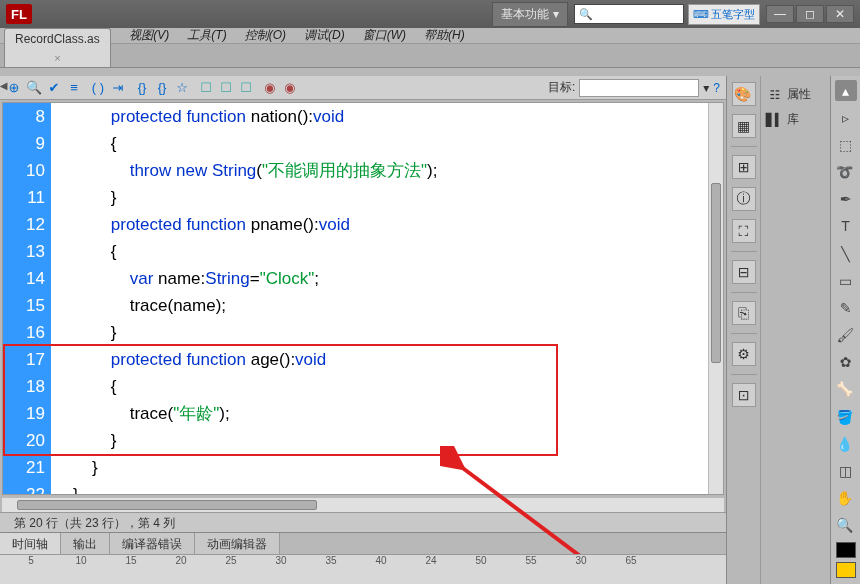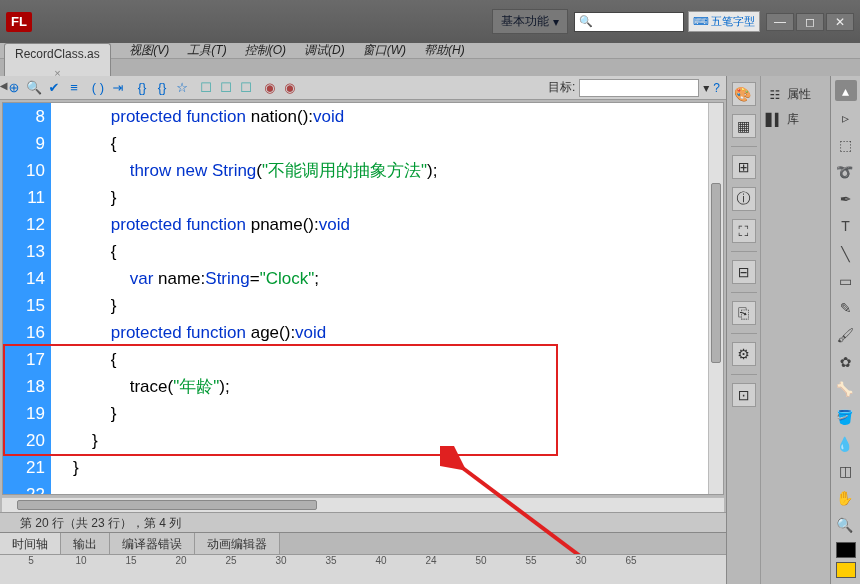--- a/index.html
+++ b/index.html
@@ -1,20 +1,20 @@
 <!DOCTYPE html>
 <html><head>
 <meta charset="utf-8">
 <style>
 * { margin: 0; padding: 0; box-sizing: border-box; font-family: "Microsoft YaHei", sans-serif; }
 body { width: 860px; height: 584px; background: #b8b8b8; overflow: hidden; position: relative; }
-.titlebar { height: 43px; background: linear-gradient(#6a6a6a,#5a5a5a); display: flex; align-items: center; padding: 0 6px; }
+.titlebar { height: 28px; background: linear-gradient(#6a6a6a,#5a5a5a); display: flex; align-items: center; padding: 0 6px; }
 .logo { width: 26px; height: 20px; background: #a00; color: #fff; font-weight: bold; font-size: 13px; display: flex; align-items: center; justify-content: center; border-radius: 2px; }
 .tb-spacer { flex: 1; }
-.tb-dd { background: #787878; color: #0f172a; font-size: 12px; padding: 3px 8px; border: 1px solid #555; display: flex; align-items: center; gap: 4px; margin-right: 6px; }
+.tb-dd { background: #787878; color: #e5e5e5; font-size: 12px; padding: 3px 8px; border: 1px solid #555; display: flex; align-items: center; gap: 4px; margin-right: 6px; }
 .tb-search { width: 110px; height: 20px; background: #fff; border: 1px solid #444; display: flex; align-items: center; padding: 0 4px; margin-right: 4px; }
 .tb-search .mag { color: #888; font-size: 11px; }
 .ime { background: #e8e8e8; color: #0066cc; font-size: 11px; padding: 2px 4px; border: 1px solid #999; margin-right: 6px; display: flex; align-items: center; gap: 2px; }
 .win-btns { display: flex; gap: 2px; }
 .win-btn { width: 28px; height: 18px; background: #787878; border: 1px solid #555; color: #eee; font-size: 12px; display: flex; align-items: center; justify-content: center; }
 .menubar { height: 16px; background: #b8b8b8; display: flex; align-items: center; padding: 0 6px; gap: 2px; border-bottom: 1px solid #9a9a9a; font-style: italic; }
 .menu-item { font-size: 12px; color: #222; padding: 3px 8px; }
 .tabbar { height: 24px; background: #b0b0b0; display: flex; align-items: flex-end; padding: 0 4px; border-bottom: 1px solid #888; }
 .doc-tab { background: #d8d8d8; border: 1px solid #888; border-bottom: none; padding: 3px 10px; font-size: 12px; color: #333; display: flex; align-items: center; gap: 6px; border-radius: 3px 3px 0 0; flex-direction: column; }
 .doc-tab .x { color: #888; font-size: 11px; }
@@ -28,21 +28,21 @@
 .code-area { flex: 1; display: flex; background: #fff; border: 1px solid #999; margin: 2px; position: relative; overflow: hidden; }
 .gutter { width: 48px; background: #3399ff; color: #fff; font-family: Consolas, monospace; font-size: 17px; text-align: right; padding-right: 6px; }
 .gutter div { height: 27px; line-height: 27px; }
 .code { flex: 1; font-family: Consolas, "Courier New", monospace; font-size: 17px; padding-left: 22px; position: relative; }
 .code-line { height: 27px; line-height: 27px; white-space: pre; }
 .kw { color: #0033cc; }
 .typ { color: #0033cc; }
 .str { color: #009933; }
 .highlight-box { position: absolute; border: 2px solid #e02020; pointer-events: none; }
 .arrow { position: absolute; pointer-events: none; }
-.status-line { height: 20px; background: #c8c8c8; font-size: 12px; color: #333; padding: 2px 20px; border-top: 1px solid #999; }
+.status-line { height: 20px; background: #c8c8c8; font-size: 12px; color: #333; padding: 2px 14px; border-top: 1px solid #999; }
 .bottom-tabs { height: 22px; background: #b8b8b8; display: flex; border-top: 1px solid #888; }
 .btab { font-size: 12px; padding: 3px 12px; background: #c8c8c8; border-right: 1px solid #999; color: #333; }
 .btab.active { background: #d8d8d8; }
 .timeline { height: 30px; background: #d8d8d8; border-top: 1px solid #999; position: relative; font-size: 10px; color: #555; }
 .timeline .ruler { display: flex; padding-left: 6px; }
 .timeline .tick { width: 50px; text-align: center; }
 .panels { width: 104px; background: #b8b8b8; border-left: 1px solid #888; display: flex; }
 .panel-tool-col { width: 34px; border-right: 1px solid #999; display: flex; flex-direction: column; padding-top: 6px; gap: 8px; align-items: center; }
 .panel-icon { width: 24px; height: 24px; background: #d0d0d0; border: 1px solid #999; display: flex; align-items: center; justify-content: center; font-size: 14px; color: #333; }
 .panel-icon.sep { border: none; background: none; height: 1px; width: 26px; border-top: 1px solid #999; }
@@ -159,20 +159,21 @@
           <div style="height:20px">22</div>
       </div>
       <div class="code">
         <div class="code-line"><span>        </span><span class="kw">protected function</span> <span>nation</span><span>():</span><span class="typ">void</span></div>
         <div class="code-line">        {</div>
         <div class="code-line"><span>            </span><span class="kw">throw new</span> <span class="typ">String</span><span>(</span><span class="str">"不能调用的抽象方法"</span><span>);</span></div>
         <div class="code-line">        }</div>
         <div class="code-line"><span>        </span><span class="kw">protected function</span> <span>pname</span><span>():</span><span class="typ">void</span></div>
         <div class="code-line">        {</div>
         <div class="code-line"><span>            </span><span class="kw">var</span> <span>name:</span><span class="typ">String</span><span>=</span><span class="str">"Clock"</span><span>;</span></div>
+        <div class="code-line"><span>            </span><span>trace</span><span>(name);</span></div>
         <div class="code-line">        }</div>
         <div class="code-line"><span>        </span><span class="kw">protected function</span> <span>age</span><span>():</span><span class="typ">void</span></div>
         <div class="code-line">        {</div>
         <div class="code-line"><span>            </span><span>trace</span><span>(</span><span class="str">"年龄"</span><span>);</span></div>
         <div class="code-line">        }</div>
         <div class="code-line">    }</div>
         <div class="code-line">}</div>
 
         <div class="highlight-box" style="left:-48px; top:241px; width:555px; height:112px;"></div>
       </div>

